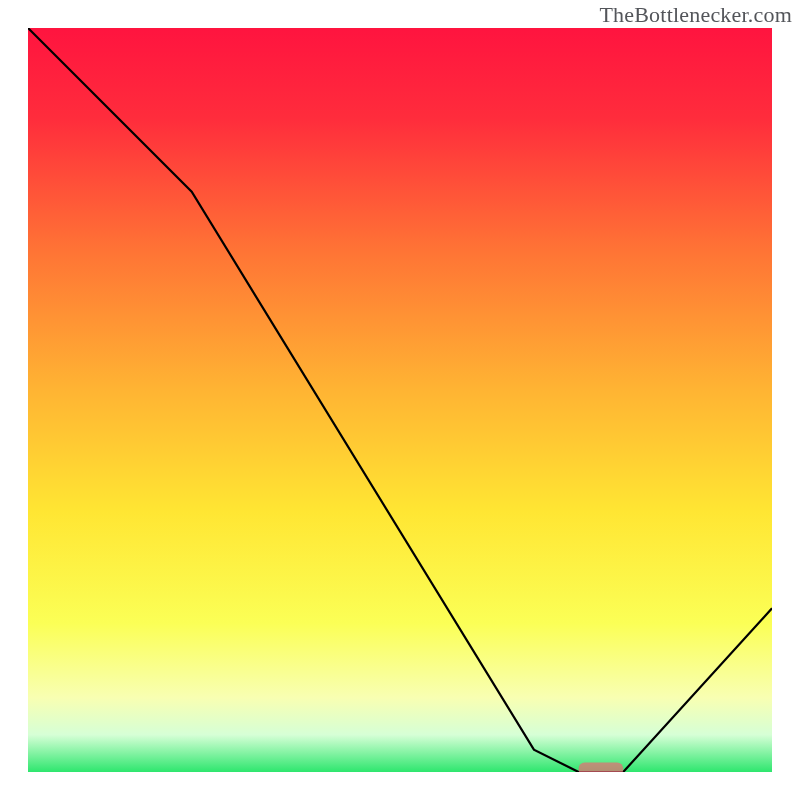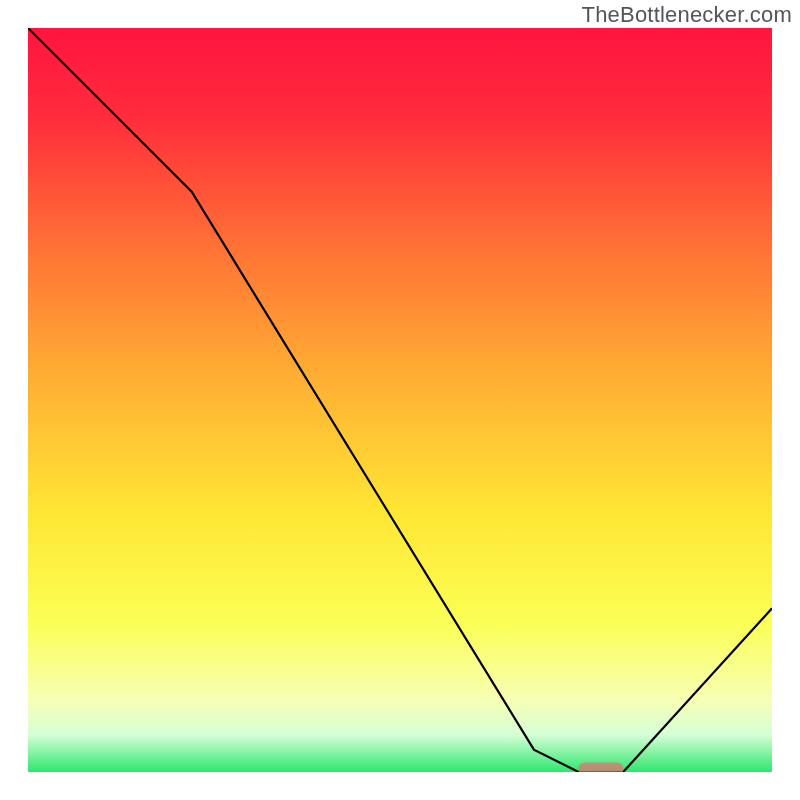--- a/index.html
+++ b/index.html
@@ -47,21 +47,21 @@
     stroke-width: 2.2;
   }
   .marker {
     fill: #ea6a73;
     fill-opacity: 0.7;
   }
   .watermark {
     position: absolute;
     top: 2px;
     right: 8px;
-    font-family: Liberation Sans, sans-serif;
+    font-family: Liberation Serif, serif;
     font-size: 22px;
     color: #53555a;
     letter-spacing: 0.2px;
   }
 </style>
 </head>
 <body>
 
 <div class="canvas">
   <div class="plot-area">

